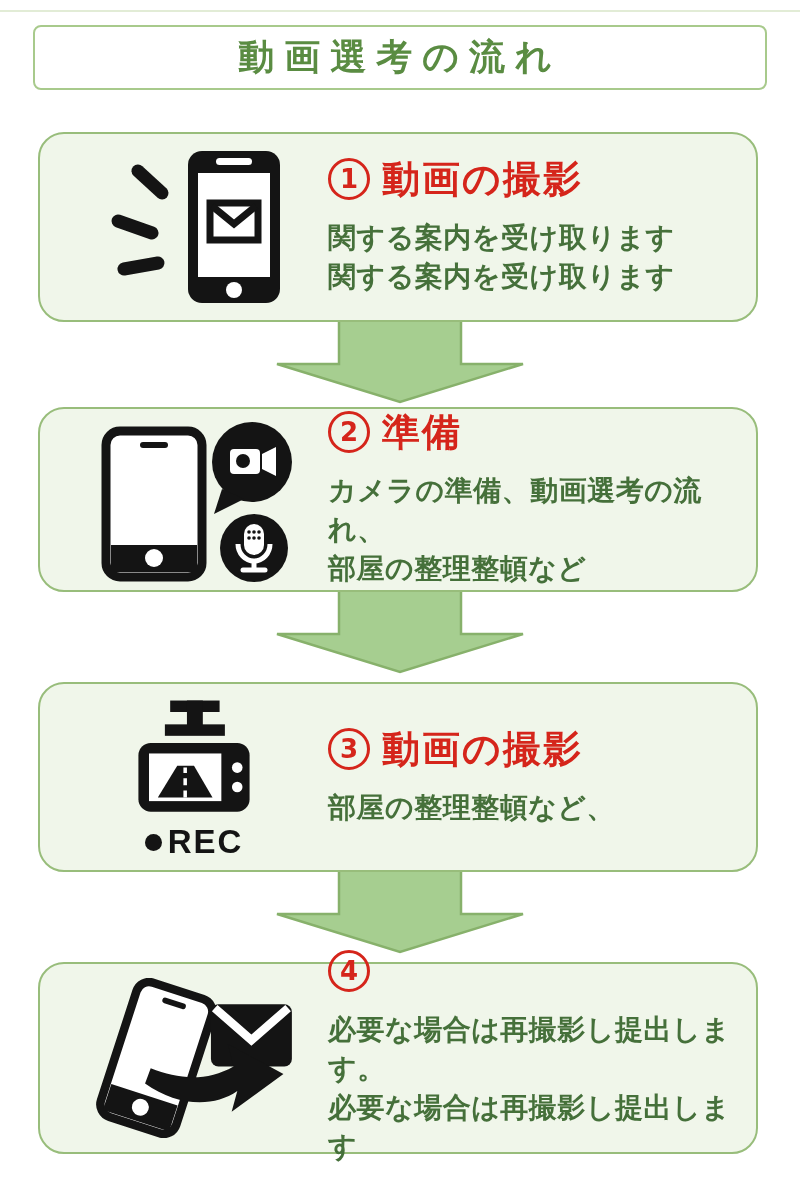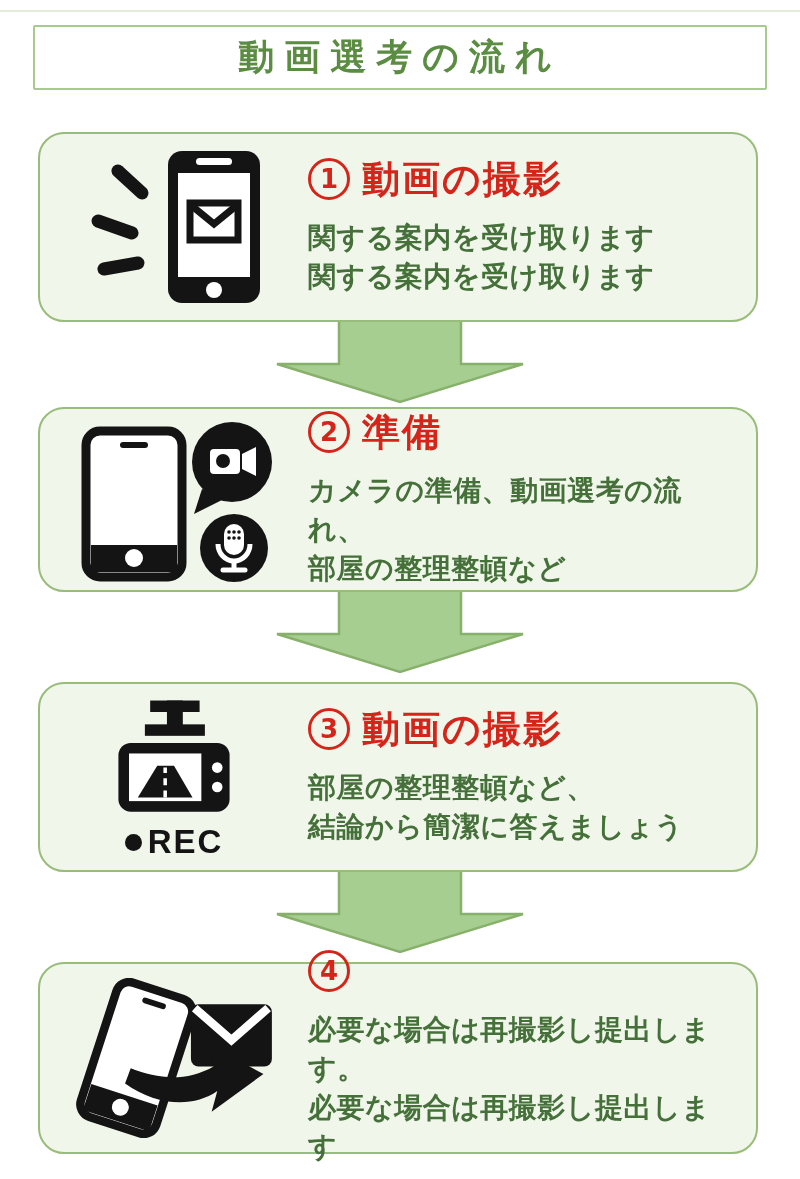--- a/index.html
+++ b/index.html
@@ -3,33 +3,33 @@
 <meta charset="utf-8">
 <style>
   html,body{margin:0;padding:0;background:#ffffff;}
   body{font-family:"DejaVu Sans","Liberation Sans",sans-serif;}
   .canvas{position:relative;width:800px;height:1179px;background:#ffffff;overflow:hidden;}
 
   .top-rule{position:absolute;left:0;top:10px;width:800px;height:2px;background:#e2ecd6;}
 
   .title-box{
     position:absolute;left:33px;top:25px;width:730px;height:61px;
-    background:#ffffff;border:2px solid #a8ca8c;border-radius:2px;
+    background:#ffffff;border:2px solid #a8ca8c;border-radius:8px;
     display:flex;align-items:center;justify-content:center;
   }
   .title-box h1{
     margin:0;font-size:36px;font-weight:bold;color:#5a8c42;letter-spacing:10px;
   }
 
   .step-box{
     position:absolute;left:38px;width:720px;
     background:#f0f6ea;border:2px solid #98bd7b;border-radius:26px;
     display:flex;align-items:center;z-index:2;box-sizing:border-box;
   }
-  .icon-zone{width:268px;display:flex;flex-direction:column;align-items:center;flex-shrink:0;}
+  .icon-zone{width:268px;display:flex;flex-direction:column;align-items:center;flex-shrink:0;margin-left:20px;}
   .text-zone{flex:1;padding-right:18px;}
   .step-title{display:flex;align-items:center;margin-bottom:18px;}
   .num-circle{
     display:inline-flex;align-items:center;justify-content:center;
     width:36px;height:36px;border:3px solid #d5251b;border-radius:50%;
     color:#d5251b;font-size:26px;font-weight:bold;margin-right:12px;flex-shrink:0;
   }
   .title-text{color:#d5251b;font-size:38px;font-weight:bold;letter-spacing:2px;line-height:1;}
   .step-desc{color:#45703a;font-size:28px;font-weight:bold;line-height:39px;letter-spacing:0.5px;}
 
@@ -139,21 +139,20 @@
         <span class="rec-text">REC</span>
       </div>
     </div>
     <div class="text-zone">
       <div class="step-title">
         <span class="num-circle">3</span>
         <span class="title-text">動画の撮影</span>
       </div>
       <div class="step-desc">
         <div>部屋の整理整頓など、</div>
-        <div>結論から簡潔に答えましょう</div>
       </div>
     </div>
   </section>
 
   <svg class="flow-arrow" style="top:870px;" width="250" height="84" viewBox="0 0 250 84">
     <polygon points="64,0 186,0 186,44 248,44 125,82 2,44 64,44" fill="#a6ce90" stroke="#87b16b" stroke-width="2.5"></polygon>
   </svg>
 
   <section class="step-box" style="top:962px;height:192px;">
     <div class="icon-zone">

